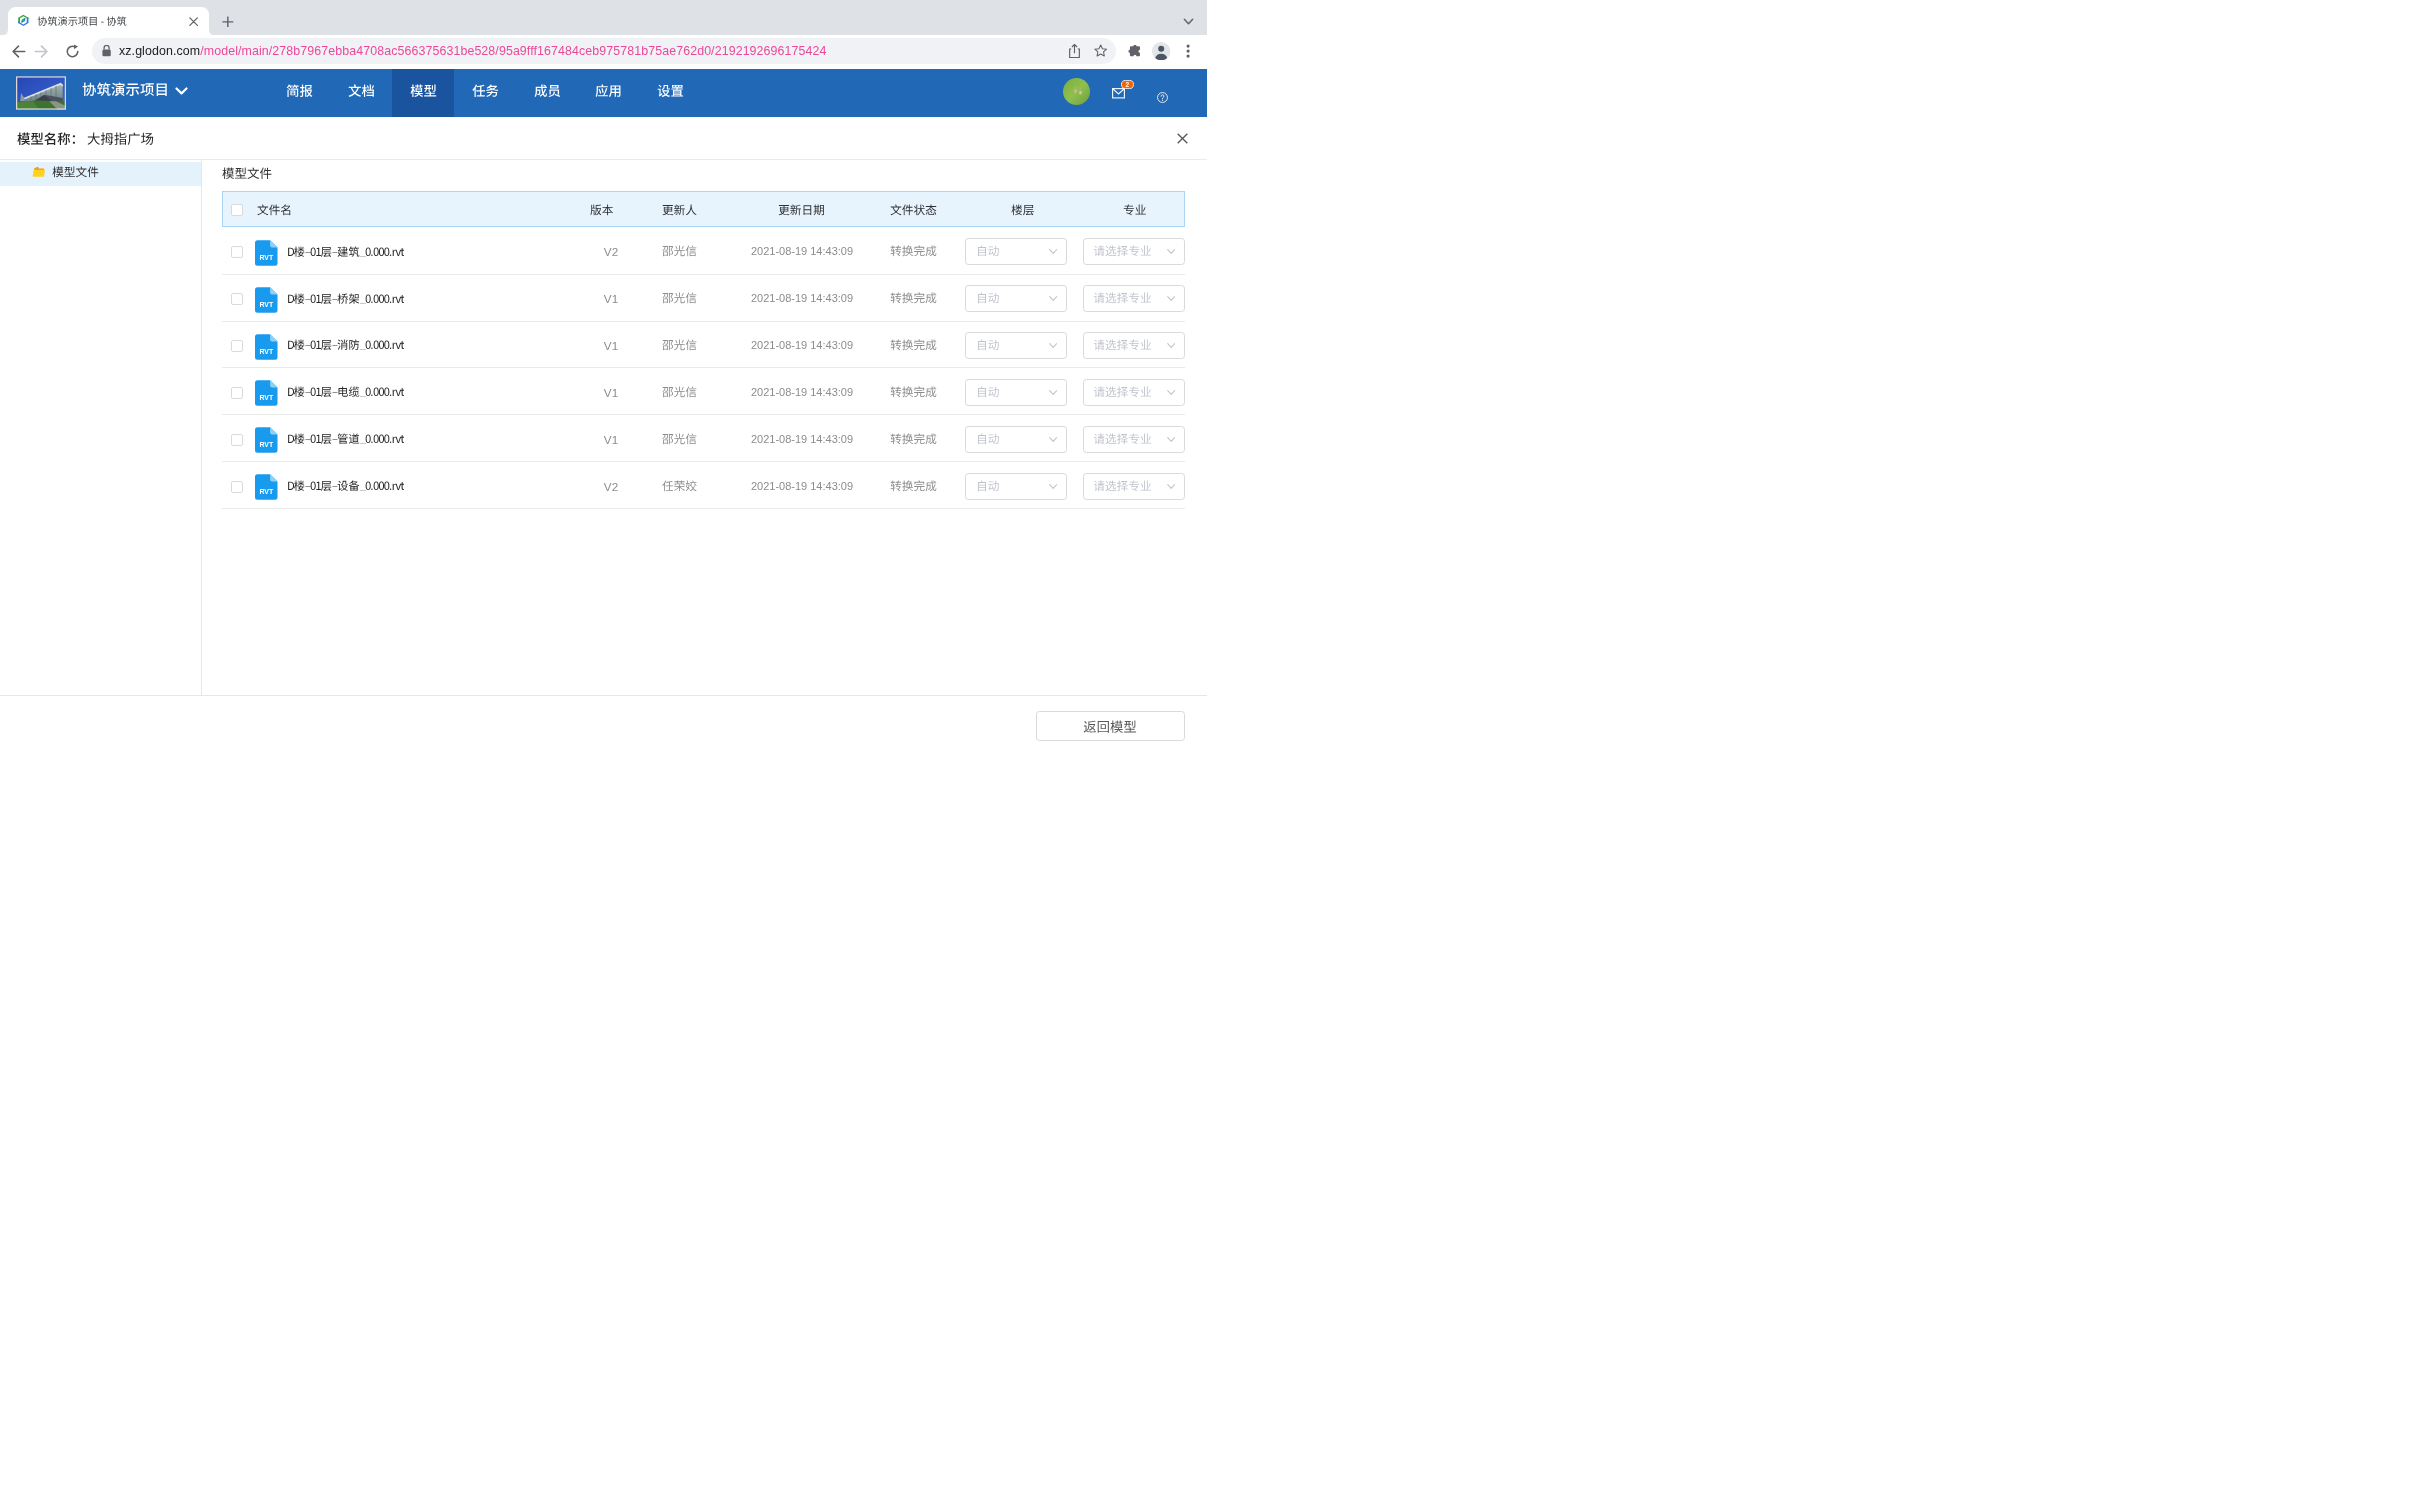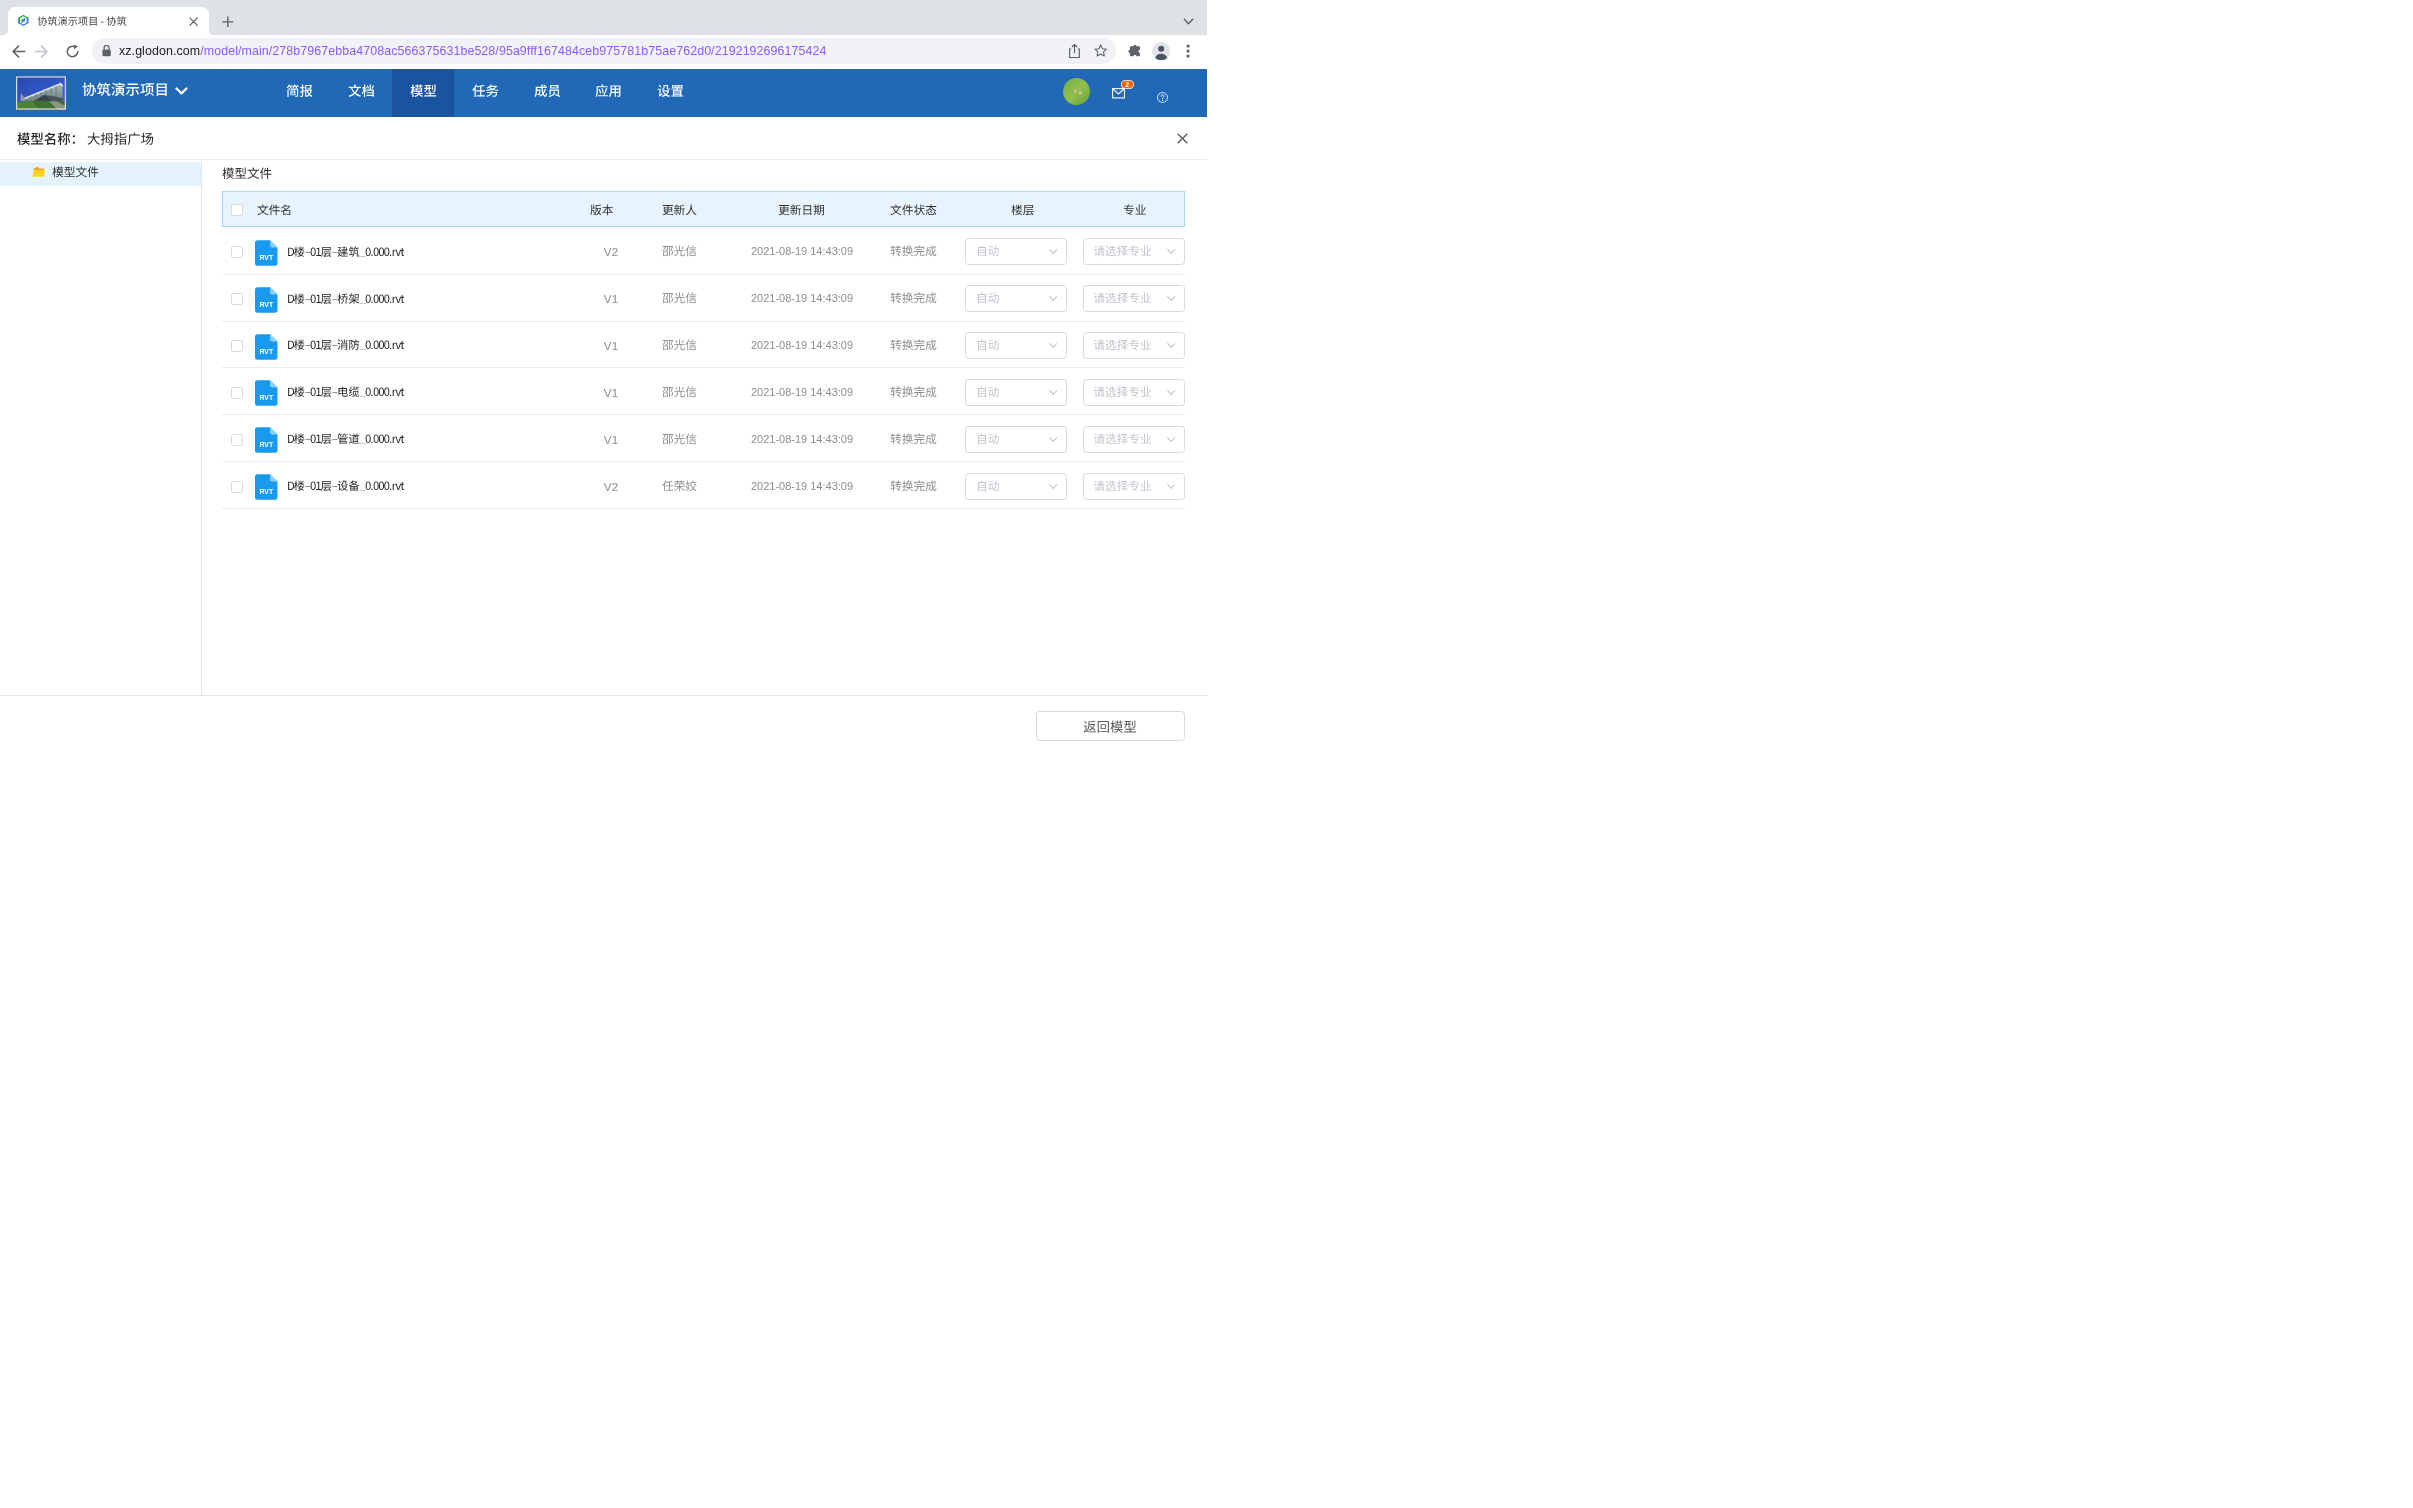--- a/index.html
+++ b/index.html
@@ -44,21 +44,21 @@
     </svg>
     <svg class="abs" style="left:65px;top:44px" width="15" height="15" viewBox="0 0 18 18">
 <path d="M15.3 9 A6.3 6.3 0 1 1 11.5 3.2" stroke="#5f6368" stroke-width="1.9" fill="none" stroke-linecap="round"></path>
 <path d="M10.7 0.6 L15.6 3.1 L11 6.3 Z" fill="#5f6368"></path>
     </svg>
     <div class="abs" style="left:92px;top:38px;width:1024px;height:26px;background:#f0f2f5;border-radius:13px"></div>
     <svg class="abs" style="left:102px;top:45px" width="9.2" height="11.7" viewBox="0 0 11 14">
 <rect x="0.5" y="5.5" width="10" height="8" rx="1.6" fill="#5f6368"></rect>
 <path d="M2.5 5.5 L2.5 3.5 A3 3 0 0 1 8.5 3.5 L8.5 5.5" stroke="#5f6368" stroke-width="1.6" fill="none"></path>
     </svg>
-    <div class="abs" style="left:119px;top:38px;height:26px;line-height:26px;font-size:12.4px;letter-spacing:0.1px;color:#202124">xz.glodon.com<span style="color:#8b5cf6">/model/main/278b7967ebba4708ac566375631be528/95a9fff167484ceb975781b75ae762d0/2192192696175424</span></div>
+    <div class="abs" style="left:119px;top:38px;height:26px;line-height:26px;font-size:12.4px;letter-spacing:0.1px;color:#202124">xz.glodon.com<span style="color:#ec4899">/model/main/278b7967ebba4708ac566375631be528/95a9fff167484ceb975781b75ae762d0/2192192696175424</span></div>
     <svg class="abs" style="left:1069px;top:44px" width="11" height="14.2" viewBox="0 0 13 17">
 <path d="M2.6 6 L0.7 6 L0.7 16.3 L12.3 16.3 L12.3 6 L10.4 6" stroke="#5f6368" stroke-width="1.4" fill="none"></path>
 <path d="M6.5 1 L6.5 11 M3.4 3.6 L6.5 0.6 L9.6 3.6" stroke="#5f6368" stroke-width="1.4" fill="none" stroke-linejoin="round"></path>
     </svg>
     <svg class="abs" style="left:1094px;top:44px" width="13.4" height="13.4" viewBox="0 0 16 16">
 <path d="M8 1.2 L10.1 5.6 L15 6.2 L11.4 9.5 L12.3 14.3 L8 11.9 L3.7 14.3 L4.6 9.5 L1 6.2 L5.9 5.6 Z" stroke="#5f6368" stroke-width="1.25" fill="none" stroke-linejoin="round"></path>
     </svg>
     <svg class="abs" style="left:1128px;top:45px" width="13.4" height="13.4" viewBox="0 0 16 16">
 <path d="M6.5 1.5 a1.8 1.8 0 0 1 3.6 0 h3 a1.2 1.2 0 0 1 1.2 1.2 v3 a1.8 1.8 0 0 0 0 3.6 v3 a1.2 1.2 0 0 1 -1.2 1.2 h-3 a1.8 1.8 0 0 0 -3.6 0 h-3 a1.2 1.2 0 0 1 -1.2 -1.2 v-3 a1.8 1.8 0 0 1 0 -3.6 v-3 a1.2 1.2 0 0 1 1.2 -1.2 Z" fill="#5f6368"></path>
     </svg>

